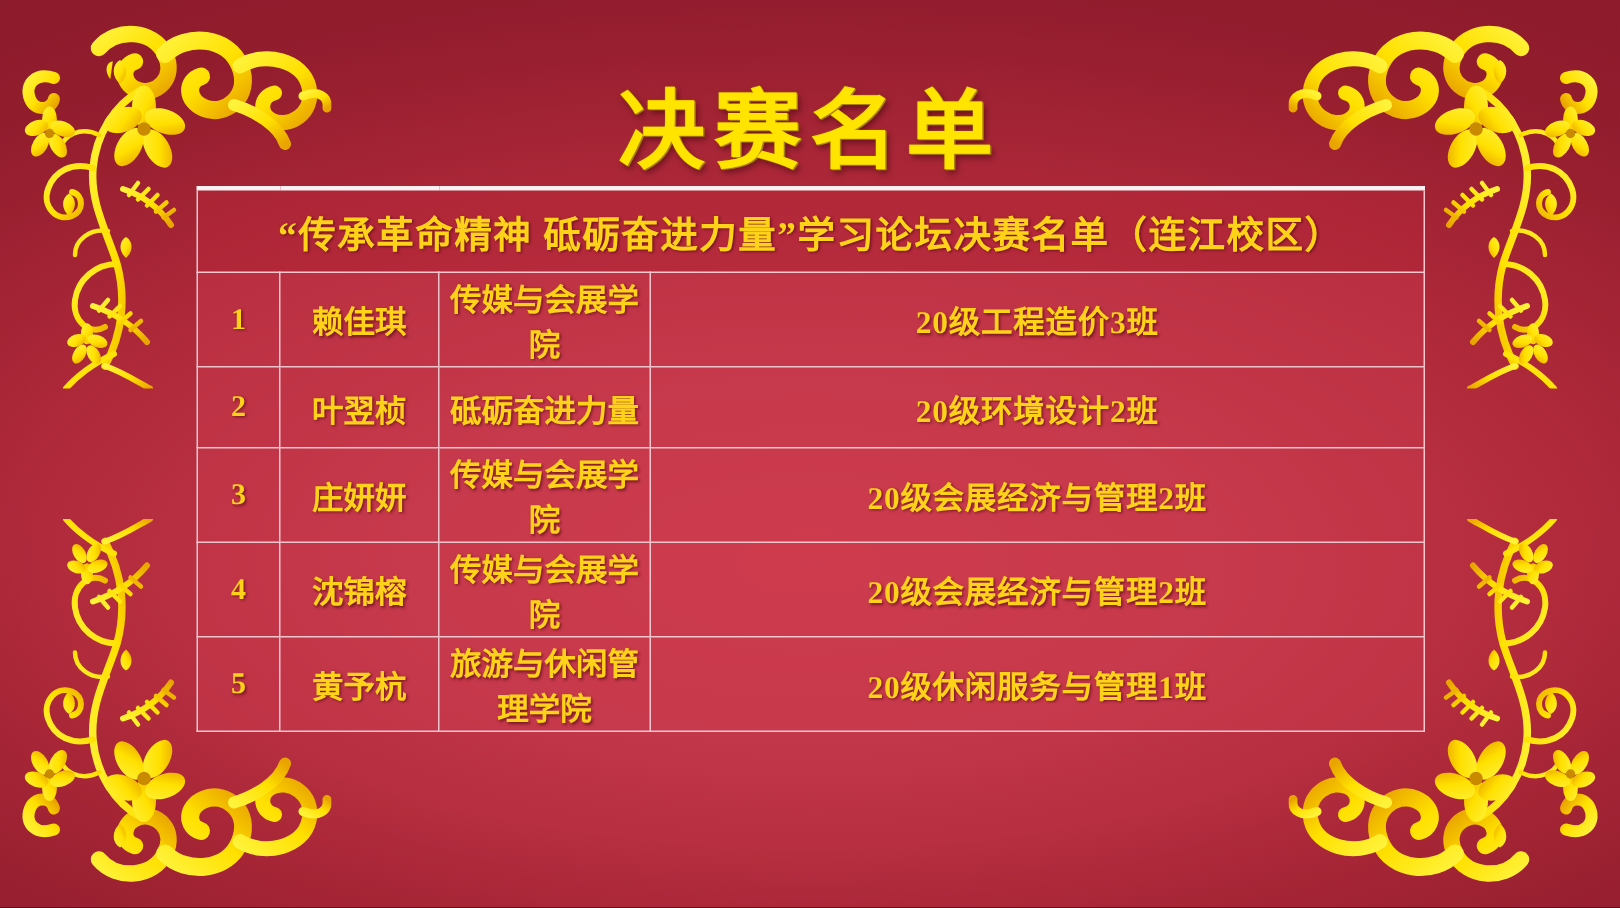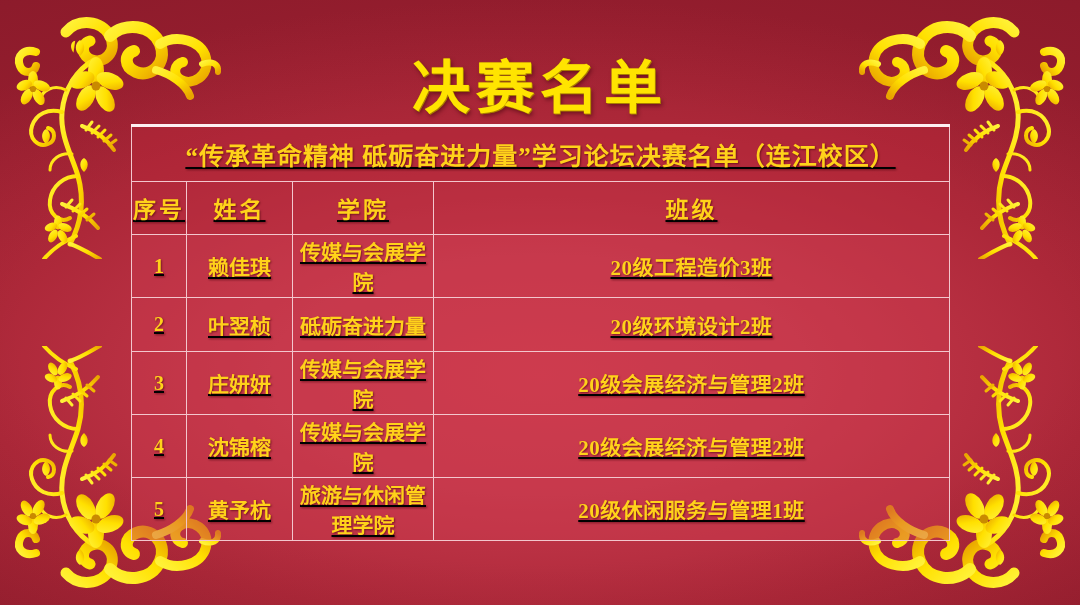--- a/index.html
+++ b/index.html
@@ -55,21 +55,20 @@
   .table-wrap {
     position: absolute;
     left: 131px;
     top: 124px;
     width: 818px;
   }
   table.roster {
     width: 100%;
     border-collapse: collapse;
     table-layout: fixed;
-    text-decoration: underline;
   }
   table.roster td {
     border: 1px solid #f3c6cd;
     color: #ffd21a;
     text-align: center;
     background: rgba(205,60,78,0.42);
     text-shadow: 1px 1px 2px rgba(70,0,12,0.6);
     font-weight: bold;
   }
   tr.caption-row td {
@@ -376,26 +375,20 @@
       <colgroup>
         <col class="col-idx">
           <col class="col-name">
           <col class="col-col">
           <col class="col-class">
       </colgroup>
       <tbody>
         <tr class="caption-row">
           <td colspan="4">“传承革命精神 砥砺奋进力量”学习论坛决赛名单（连江校区）</td>
         </tr>
-        <tr class="head-row">
-          <td>序号</td>
-          <td>姓名</td>
-          <td>学院</td>
-          <td>班级</td>
-        </tr>
         <tr class="data-row">
           <td class="c-idx">1</td>
           <td class="c-name">赖佳琪</td>
           <td class="c-col">传媒与会展学院</td>
           <td class="c-class">20级工程造价3班</td>
         </tr>
         <tr class="data-row">
           <td class="c-idx">2</td>
           <td class="c-name">叶翌桢</td>
           <td class="c-col">砥砺奋进力量</td>

